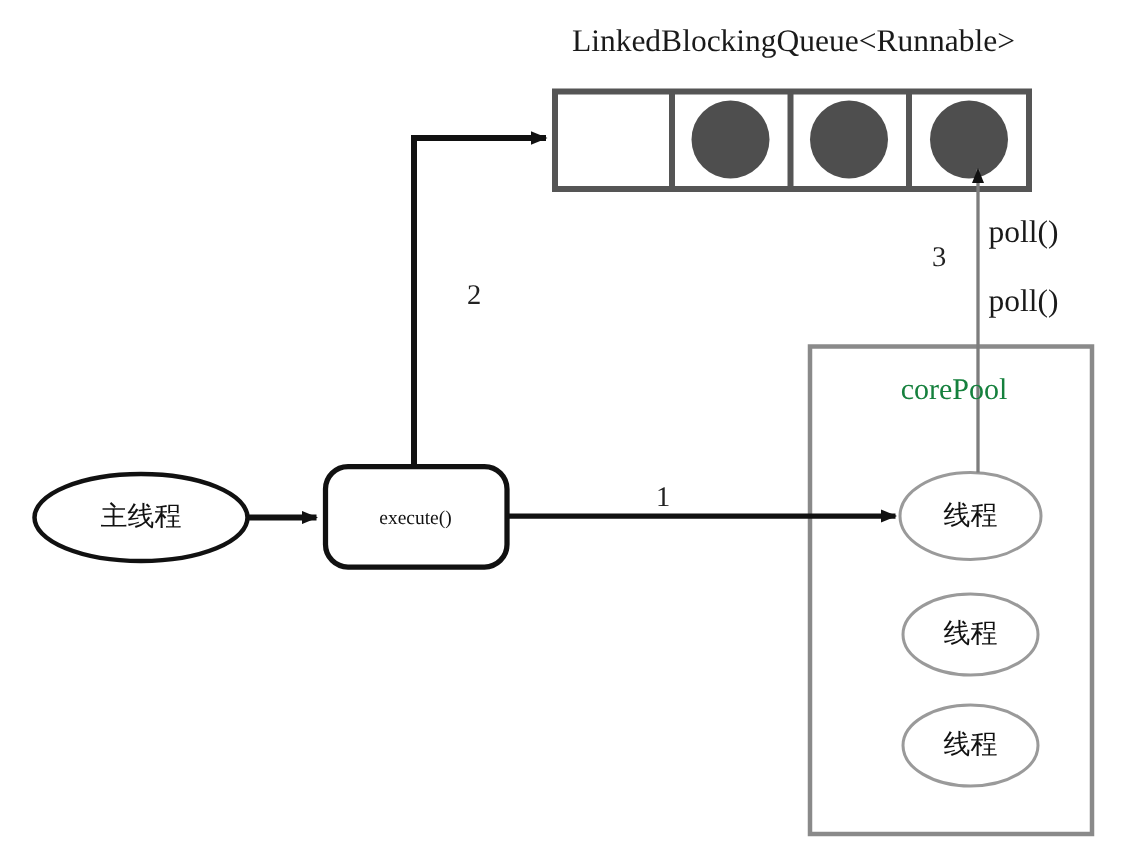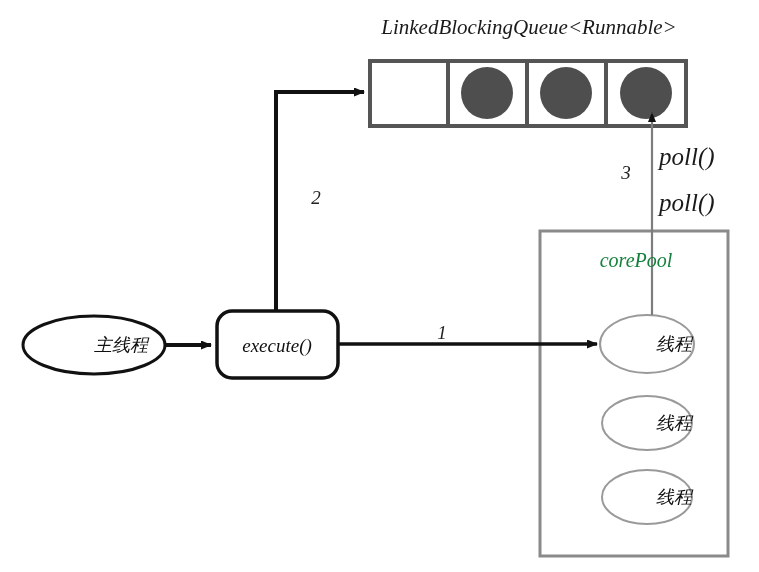--- a/index.html
+++ b/index.html
@@ -11,30 +11,29 @@
     position:relative;
   }
   #stage{position:absolute;left:0;top:0;width:759px;height:572px;}
   #svg-layer{position:absolute;left:0;top:0;width:759px;height:572px;}
   .lbl{
     position:absolute;
     font-family:"Liberation Serif","DejaVu Serif",serif;
     color:#1a1a1a;
     white-space:nowrap;
     line-height:1;
-    font-style:italic;
   }
   .title-lbl{font-size:21px;}
   .step-lbl{font-size:19px;color:#222;}
-  .method-lbl{font-size:25px;}
+  .method-lbl{font-size:21px;}
   .corepool-lbl{font-size:20px;color:#15803d;}
-  .node-lbl{font-size:19px;color:#111;}
+  .node-lbl{font-size:13px;color:#111;}
   .cjk-lbl{
     font-family:"DejaVu Sans","Liberation Sans",sans-serif;
-    font-size:18px;color:#111;margin-left:27px;
+    font-size:18px;color:#111;
   }
   .center-x{transform:translateX(-50%);}
   .center-xy{transform:translate(-50%,-50%);}
 </style>
 </head>
 <body>
 
 <div id="stage">
 
   <svg id="svg-layer" viewBox="0 0 759 572">

